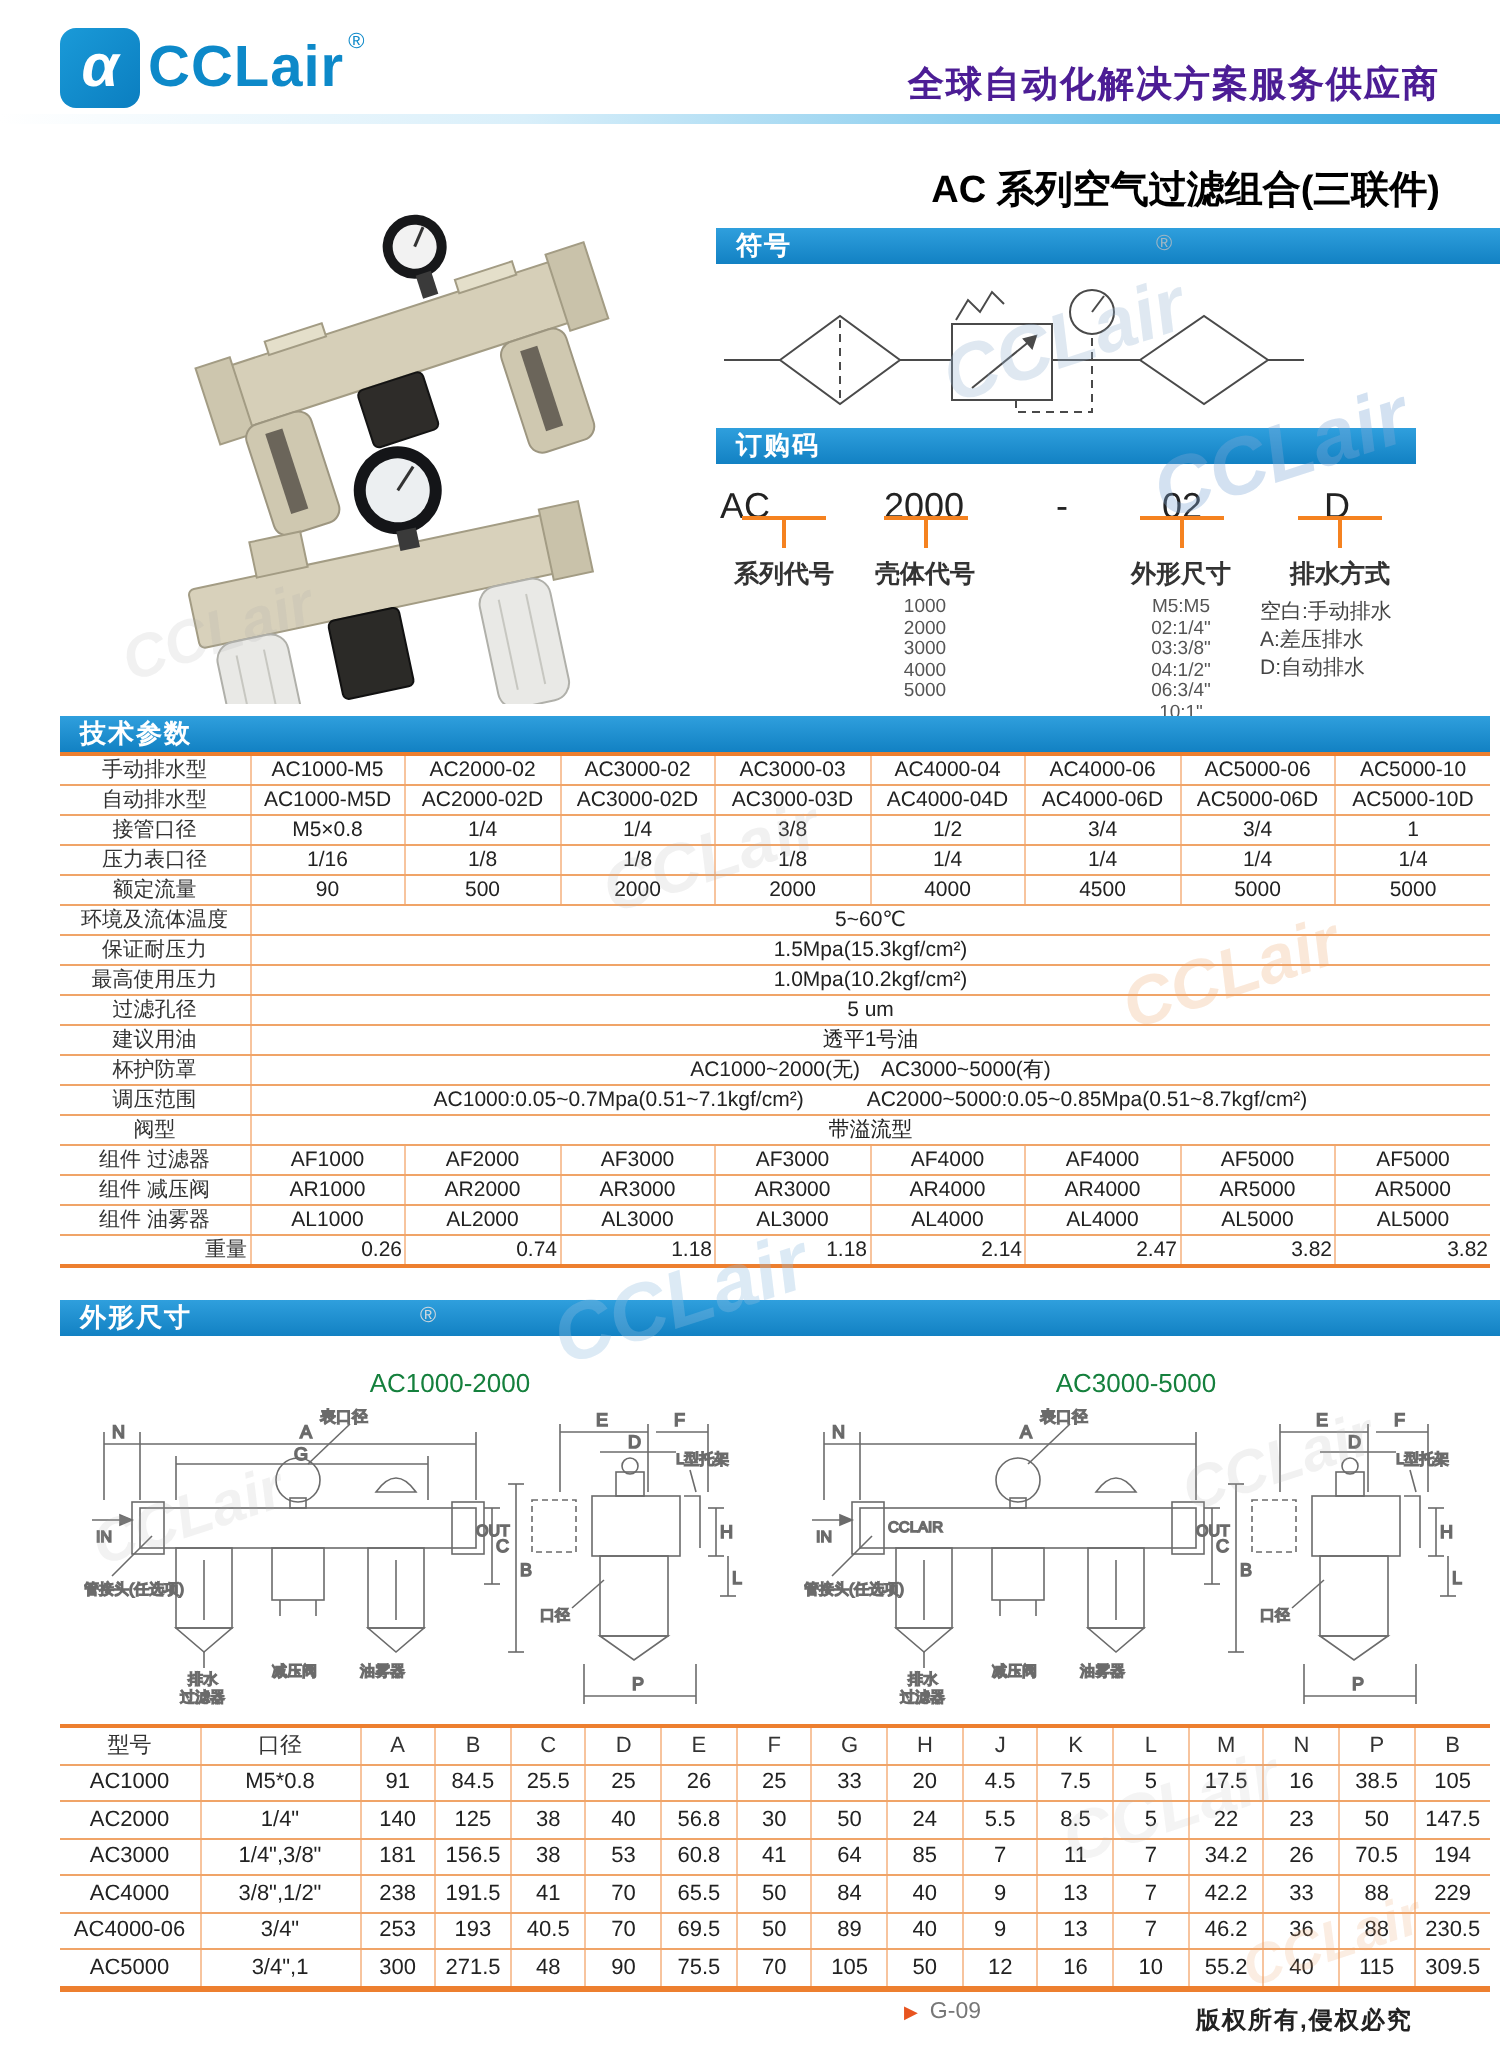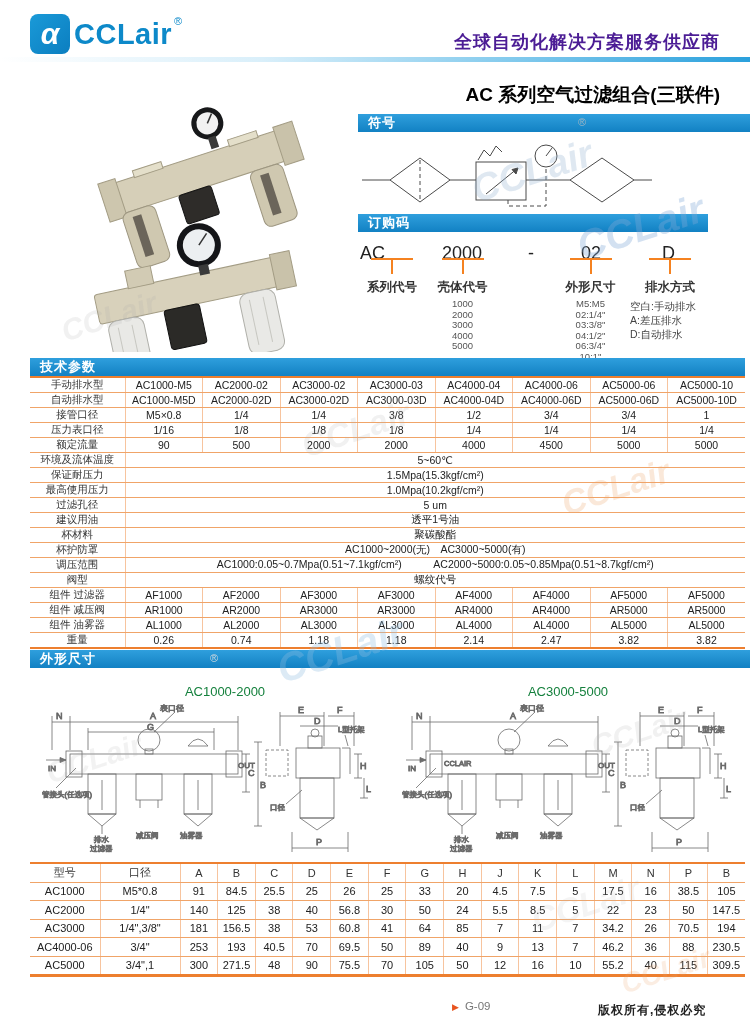--- a/index.html
+++ b/index.html
@@ -53,21 +53,21 @@
   #og3{left:622px;width:96px;}
   #og3 .oc-options{text-align:left;padding-left:8px;font-size:10.5px;line-height:14px;color:#444;}
   
   #tech-table{position:absolute;left:30px;top:376px;width:715px;border-collapse:collapse;table-layout:fixed;
     border-top:2px solid var(--line_orange_heavy);border-bottom:2px solid var(--line_orange_heavy);}
   #tech-table td{border-bottom:1px solid var(--line_orange);border-right:1px solid var(--line_orange_light);
     font-size:10.5px;height:13px;text-align:center;padding:0 1px;color:#222;white-space:nowrap;overflow:hidden;}
   #tech-table td.label{color:#333;}
   #tech-table td:last-child{border-right:none;}
   #tech-table td.span{border-right:none;}
-  #tech-table tr:last-child td{border-bottom:none;}
+  #tech-table tr:last-child td{border-bottom:none;text-align:right;}
   
   .dim-title{position:absolute;top:684px;font-size:13px;color:#15803d;width:140px;text-align:center;}
   #dim-title-left{left:155px;}
   #dim-title-right{left:498px;}
   .drawing{position:absolute;top:702px;}
   #drawing-left{left:42px;}
   #drawing-right{left:402px;}
   .drawing text{font-family:"Liberation Sans","DejaVu Sans",sans-serif;fill:#444;}
   
   #dim-table{position:absolute;left:30px;top:862px;width:715px;border-collapse:collapse;table-layout:fixed;
@@ -307,34 +307,30 @@
         </tr>
         <tr>
           <td class="label">过滤孔径</td>
           <td class="span" colspan="8">5 um</td>
         </tr>
         <tr>
           <td class="label">建议用油</td>
           <td class="span" colspan="8">透平1号油</td>
         </tr>
         <tr>
-          <td class="label">杯材料</td>
-          <td class="span" colspan="8">聚碳酸酯</td>
-        </tr>
-        <tr>
           <td class="label">杯护防罩</td>
           <td class="span" colspan="8">AC1000~2000(无)　AC3000~5000(有)</td>
         </tr>
         <tr>
           <td class="label">调压范围</td>
           <td class="span" colspan="8">AC1000:0.05~0.7Mpa(0.51~7.1kgf/cm²)　　　AC2000~5000:0.05~0.85Mpa(0.51~8.7kgf/cm²)</td>
         </tr>
         <tr>
           <td class="label">阀型</td>
-          <td class="span" colspan="8">螺纹代号</td>
+          <td class="span" colspan="8">带溢流型</td>
         </tr>
         <tr>
           <td class="label">组件 过滤器</td>
           <td>AF1000</td>
           <td>AF2000</td>
           <td>AF3000</td>
           <td>AF3000</td>
           <td>AF4000</td>
           <td>AF4000</td>
           <td>AF5000</td>
@@ -623,20 +619,39 @@
           <td>85</td>
           <td>7</td>
           <td>11</td>
           <td>7</td>
           <td>34.2</td>
           <td>26</td>
           <td>70.5</td>
           <td>194</td>
         </tr>
         <tr>
+          <td>AC4000</td>
+          <td>3/8",1/2"</td>
+          <td>238</td>
+          <td>191.5</td>
+          <td>41</td>
+          <td>70</td>
+          <td>65.5</td>
+          <td>50</td>
+          <td>84</td>
+          <td>40</td>
+          <td>9</td>
+          <td>13</td>
+          <td>7</td>
+          <td>42.2</td>
+          <td>33</td>
+          <td>88</td>
+          <td>229</td>
+        </tr>
+        <tr>
           <td>AC4000-06</td>
           <td>3/4"</td>
           <td>253</td>
           <td>193</td>
           <td>40.5</td>
           <td>70</td>
           <td>69.5</td>
           <td>50</td>
           <td>89</td>
           <td>40</td>

